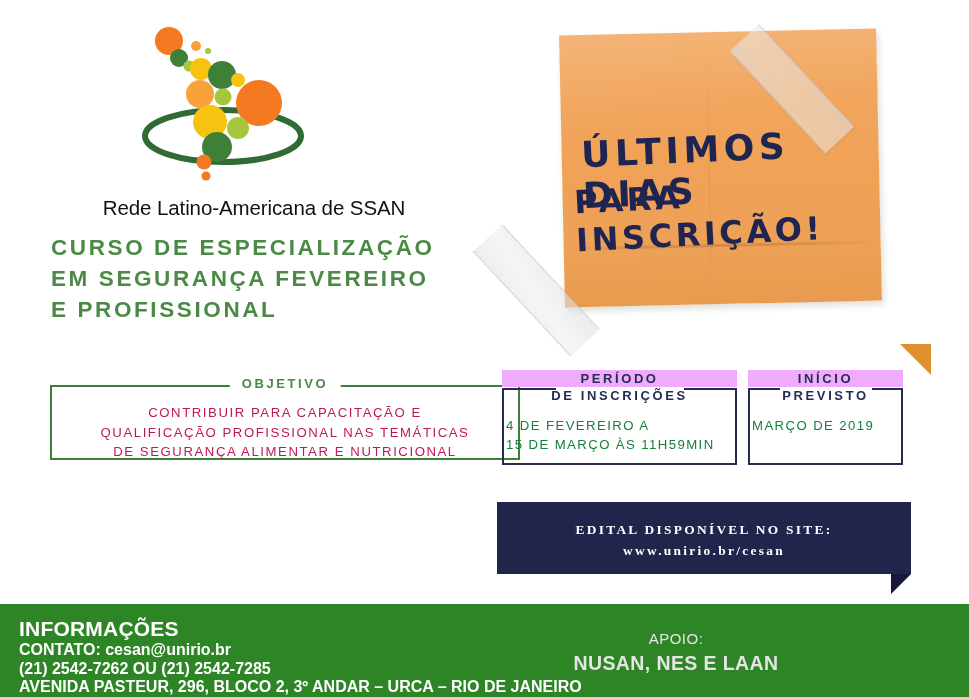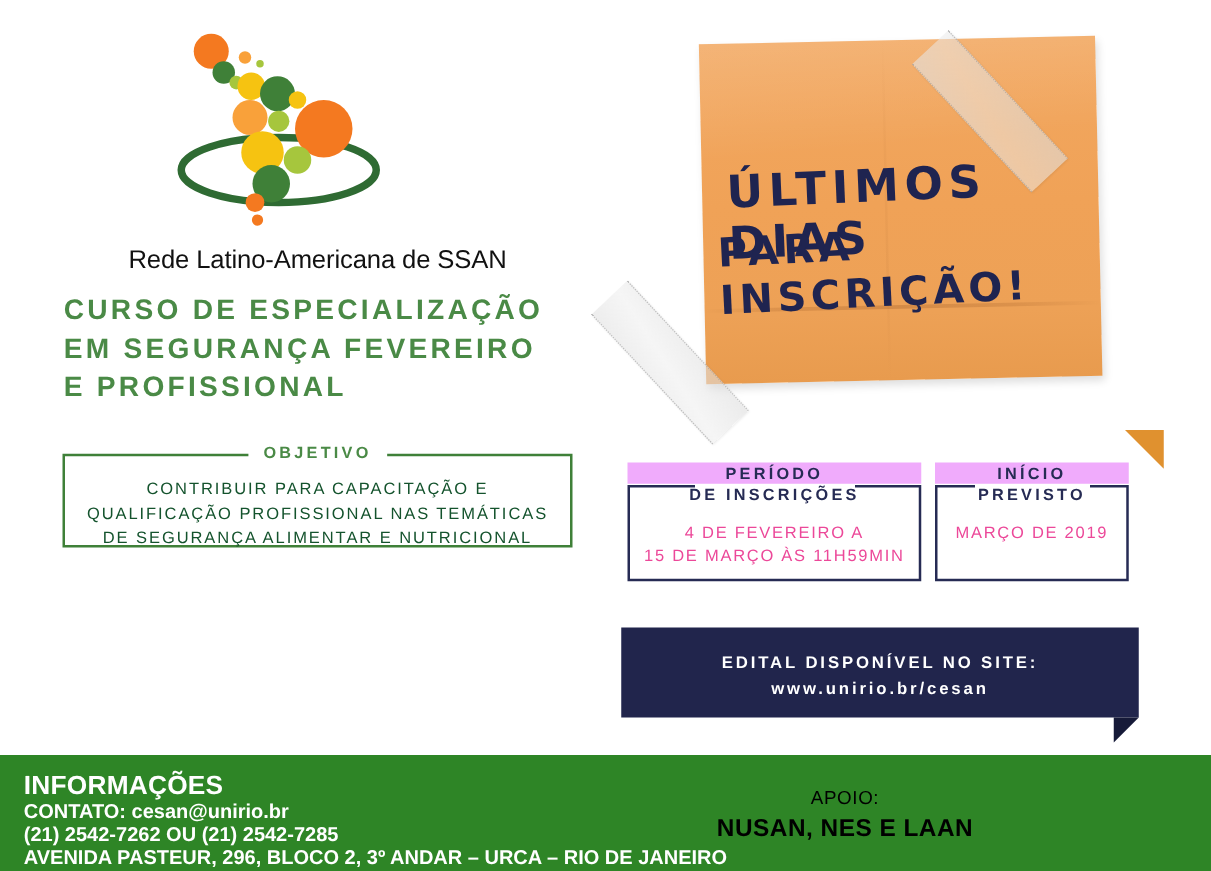--- a/index.html
+++ b/index.html
@@ -171,28 +171,28 @@
     font-size: 13px;
     font-weight: bold;
     letter-spacing: 2.6px;
     white-space: nowrap;
   }
   .gbox-body {
     position: absolute;
     left: 6px; right: 6px;
     top: 16px;
     text-align: center;
-    color: #14532d;
+    color: #be185d;
     font-size: 13.2px;
     line-height: 19.5px;
     letter-spacing: 1.55px;
   }
   .gbox-body .tl { display: block; white-space: nowrap; }
 
-  #box-objetivo { left: 50px; top: 363px; width: 408px; height: 75px; }
+  #box-objetivo { left: 50px; top: 385px; width: 470px; height: 75px; }
   #box-publico  { left: 50px; top: 497px; width: 406px; height: 79px; }
 
   
   .nbox {
     position: absolute;
     box-sizing: border-box;
   }
   .nbox-frame {
     position: absolute;
     left: 0; right: 0; bottom: 0;
@@ -220,22 +220,22 @@
     letter-spacing: 2.6px;
     line-height: 17px;
     z-index: 3;
   }
   .nbox-title .tl { display: block; white-space: nowrap; }
   .nbox-title .tl:first-child { background: #f0abfc; }
   .nbox-body {
     position: absolute;
     left: 4px; right: 4px;
     top: 46px;
-    text-align: center;
-    color: #ec4899;
+    text-align: left;
+    color: #15803d;
     font-size: 13.2px;
     line-height: 19px;
     letter-spacing: 1.4px;
     z-index: 3;
   }
   .nbox-body .tl { display: block; white-space: nowrap; }
 
   #box-periodo { left: 502px; top: 370px; width: 235px; height: 95px; }
   #box-periodo .nbox-frame::before { width: 128px; }
   #box-inicio  { left: 748px; top: 370px; width: 155px; height: 95px; }
@@ -251,21 +251,21 @@
   #banner-inner {
     position: absolute;
     left: 0; right: 0; top: 17px;
     text-align: center;
     color: #ffffff;
     font-size: 13.4px;
     font-weight: bold;
     letter-spacing: 2.3px;
     line-height: 21px;
   }
-  #banner-inner .tl { display: block; white-space: nowrap; }
+  #banner-inner .tl { display: block; white-space: nowrap; font-family: Liberation Serif, serif; }
   #banner-ribbon {
     position: absolute;
     right: 0; bottom: -20px;
     width: 0; height: 0;
     border-left: 20px solid #161a38;
     border-bottom: 20px solid transparent;
   }
 
   
   #footer {
@@ -290,21 +290,21 @@
     font-size: 16px;
     font-weight: bold;
     line-height: 18.5px;
     white-space: nowrap;
   }
   #footer-apoio {
     position: absolute;
     left: 566px; top: 24px;
     width: 220px;
     text-align: center;
-    color: #000000;
+    color: #e5e5e5;
   }
   #apoio-label {
     font-size: 15px;
     letter-spacing: 0.5px;
     line-height: 22px;
   }
   #apoio-value {
     font-size: 19.5px;
     font-weight: bold;
     letter-spacing: 0.4px;

